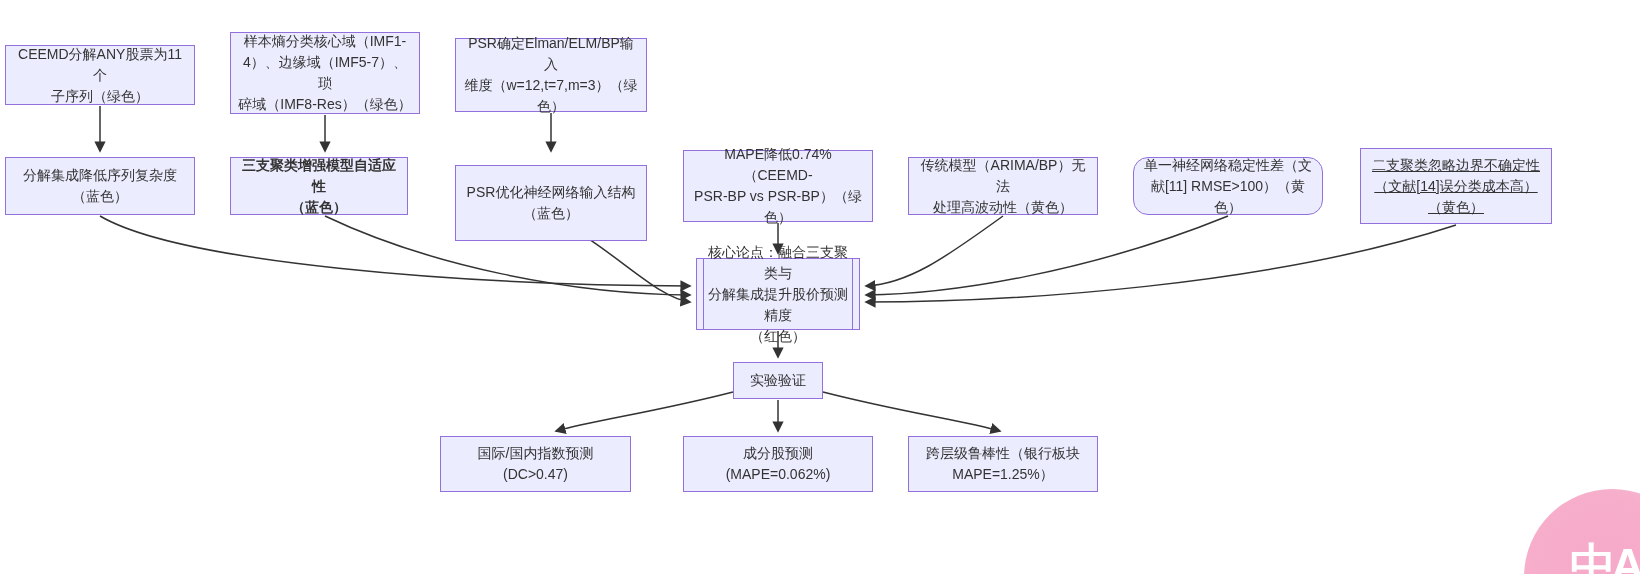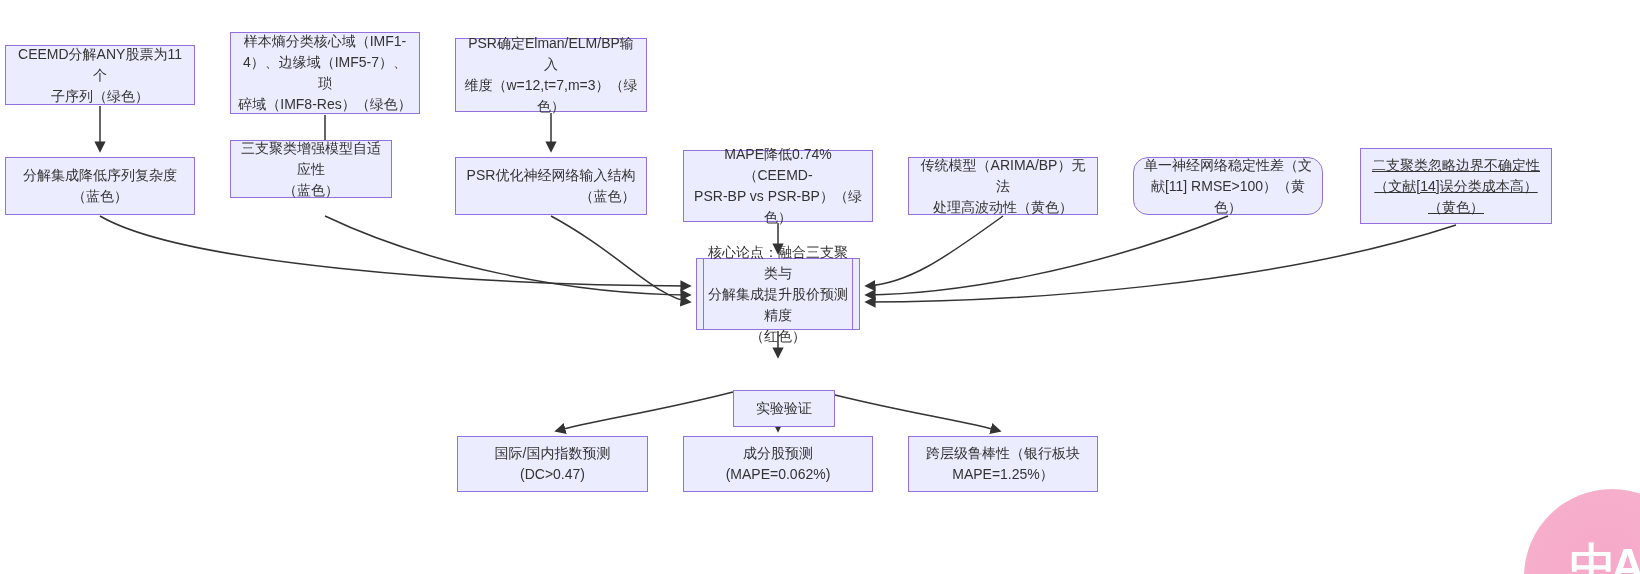--- a/index.html
+++ b/index.html
@@ -27,31 +27,31 @@
     content:"";position:absolute;top:0;bottom:0;border-left:1px solid #9370DB;
   }
   .subroutine::before{left:6px;}
   .subroutine::after{right:6px;}
   
   #node-ceemd{left:5px;top:45px;width:190px;height:60px;}
   #node-entropy{left:230px;top:32px;width:190px;height:82px;}
   #node-psr-input{left:455px;top:38px;width:192px;height:74px;}
   
   #node-decomp{left:5px;top:157px;width:190px;height:58px;}
-  #node-threeway{left:230px;top:140px;width:162px;height:58px;}
-  #node-psropt{left:455px;top:157px;width:192px;height:58px;text-align:right;}
+  #node-threeway{left:230px;top:157px;width:178px;height:58px;font-weight:bold;}
+  #node-psropt{left:455px;top:165px;width:192px;height:76px;}
   #node-mape{left:683px;top:150px;width:190px;height:72px;}
   #node-traditional{left:908px;top:157px;width:190px;height:58px;text-align:center;}
   #node-singlenn{left:1133px;top:157px;width:190px;height:58px;border-radius:15px;}
   #node-twoway{left:1360px;top:148px;width:192px;height:76px;text-decoration:underline;}
   
   #node-core{left:696px;top:258px;width:164px;height:72px;}
-  #node-experiment{left:733px;top:362px;width:102px;height:37px;margin-top:28px;}
+  #node-experiment{left:733px;top:362px;width:90px;height:37px;}
   
-  #node-index{left:457px;top:436px;width:191px;height:56px;}
+  #node-index{left:440px;top:436px;width:191px;height:56px;}
   #node-component{left:683px;top:436px;width:190px;height:56px;}
   #node-robust{left:908px;top:436px;width:190px;height:56px;}
   
   #translate-bubble{
     position:absolute;left:1524px;top:489px;width:176px;height:176px;
     border-radius:50%;
     background:radial-gradient(circle at 45% 45%, #F6A9C9 0%, #F6AECB 55%, #FACFE0 100%);
     z-index:3;
   }
   #translate-bubble .glyph{

